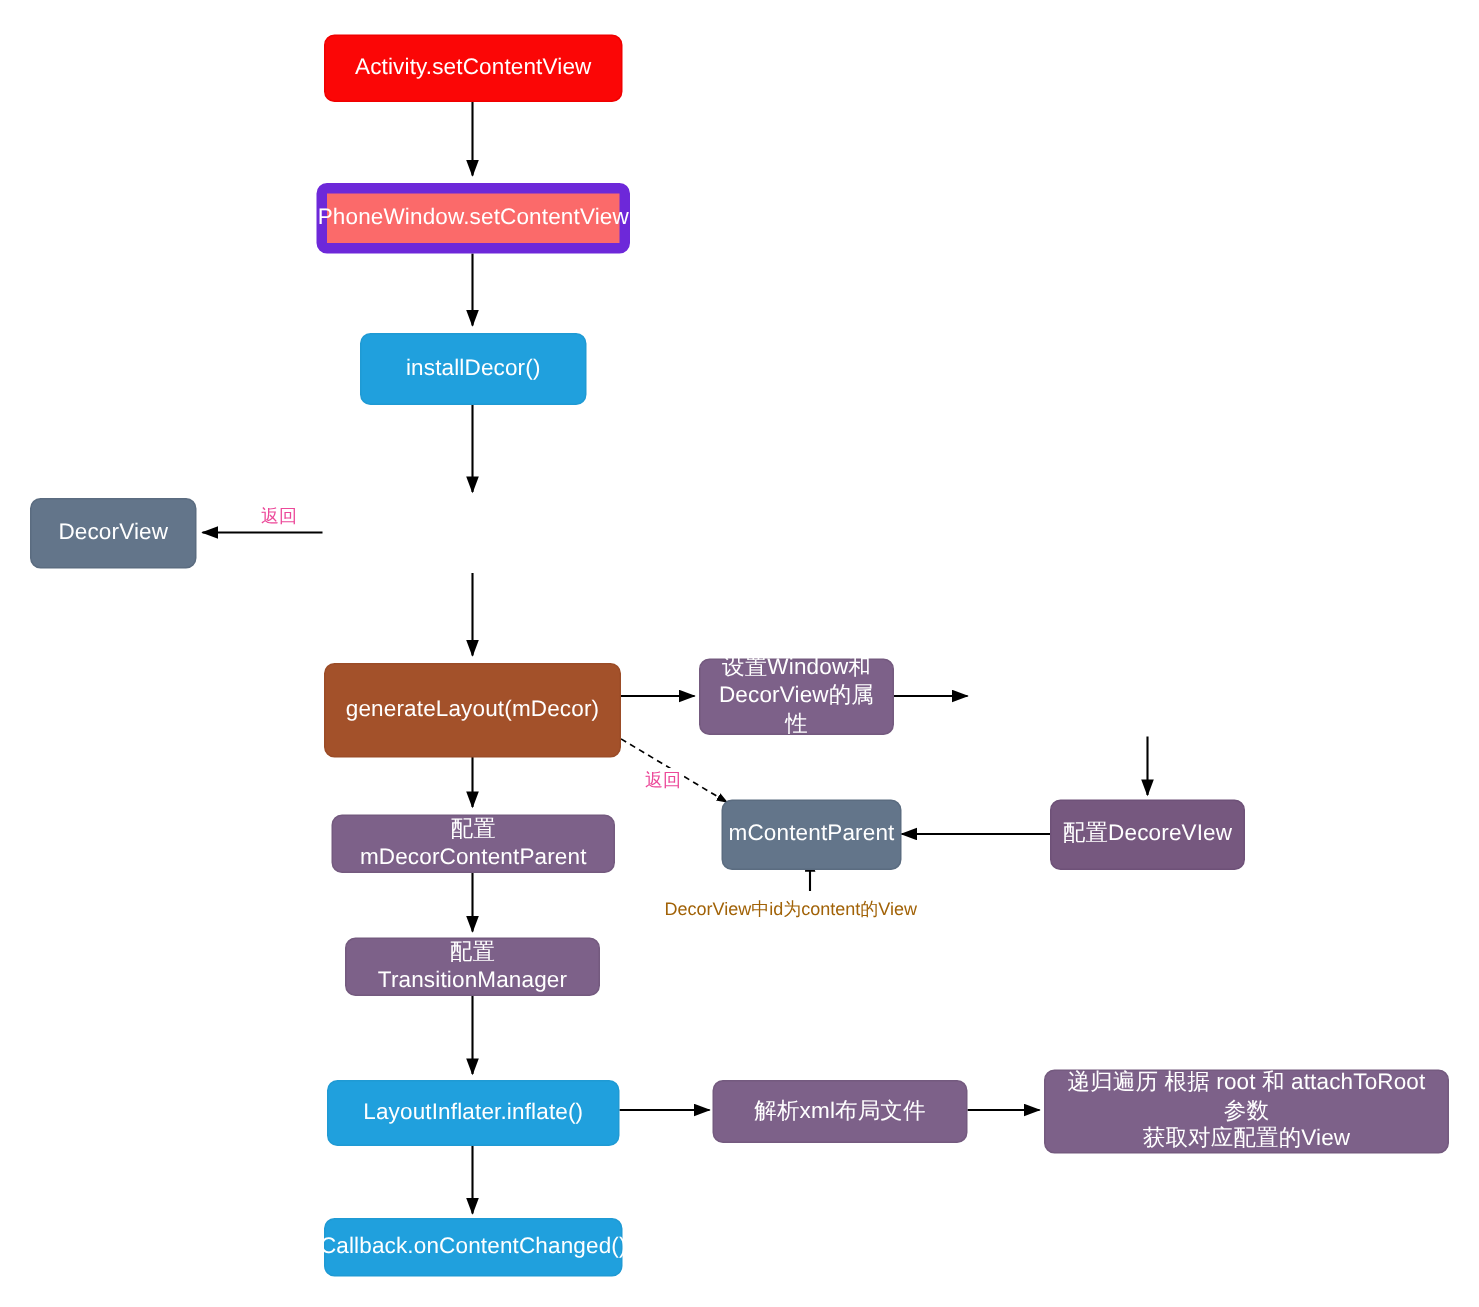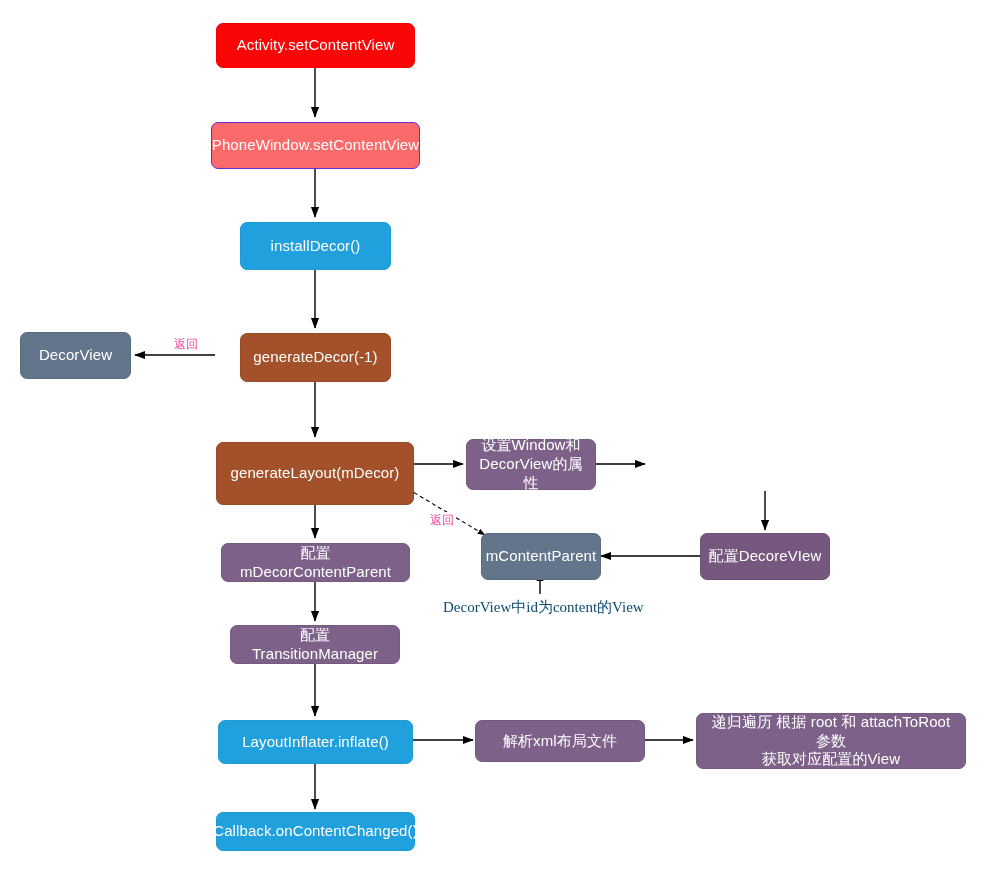--- a/index.html
+++ b/index.html
@@ -33,42 +33,42 @@
     text-align: center;
     color: #ffffff;
     font-size: 15px;
     line-height: 1.25;
     padding: 2px 6px;
     letter-spacing: 0.1px;
     white-space: pre-line;
     z-index: 2;
   }
   .node.red       { background: #fb0606; border: 1px solid #f00000; }
-  .node.salmon    { background: #fb6a6a; border: 1px solid #6d28d9; }
+  .node.salmon    { background: #fb6a6a; border: 7px solid #6d28d9; }
   .node.blue      { background: #20a0dd; border: 1px solid #1f9ad4; }
   .node.brown     { background: #a3512a; border: 1px solid #9b4c27; }
   .node.slate     { background: #63758a; border: 1px solid #5b6c80; }
   .node.purple    { background: #76587f; border: 1px solid #6e5178; }
   .node.purple-l  { background: #7d6189; border: 1px solid #745a7f; }
 
   .edge-label {
     position: absolute;
     font-family: "Liberation Sans", sans-serif;
     font-size: 12px;
     color: #ec4899;
     background: #ffffff;
     padding: 0 2px;
     white-space: nowrap;
     z-index: 3;
   }
   .note-label {
     position: absolute;
-    font-family: Liberation Serif, serif;
-    font-size: 15px;
-    color: #0c4a6e;
+    font-family: Liberation Sans, sans-serif;
+    font-size: 12px;
+    color: #a16207;
     white-space: nowrap;
     z-index: 3;
   }
 </style>
 </head>
 <body>
 
 <div id="canvas">
 
   <svg id="edges" viewBox="0 0 986 871" width="986" height="871">
@@ -124,23 +124,20 @@
   </div>
 
   <div class="node salmon" style="left:211px; top:122px; width:209px; height:47px;">
     <span>PhoneWindow.setContentView</span>
   </div>
 
   <div class="node blue" style="left:240px; top:222px; width:151px; height:48px;">
     <span>installDecor()</span>
   </div>
 
-  <div class="node brown" style="left:240px; top:333px; width:151px; height:49px;">
-    <span>generateDecor(-1)</span>
-  </div>
 
   <div class="node slate" style="left:20px; top:332px; width:111px; height:47px;">
     <span>DecorView</span>
   </div>
 
   <div class="node brown" style="left:216px; top:442px; width:198px; height:63px;">
     <span>generateLayout(mDecor)</span>
   </div>
 
   <div class="node purple-l" style="left:466px; top:439px; width:130px; height:51px;">

